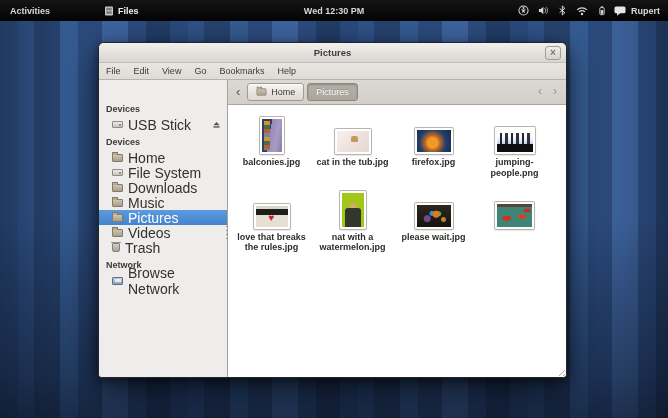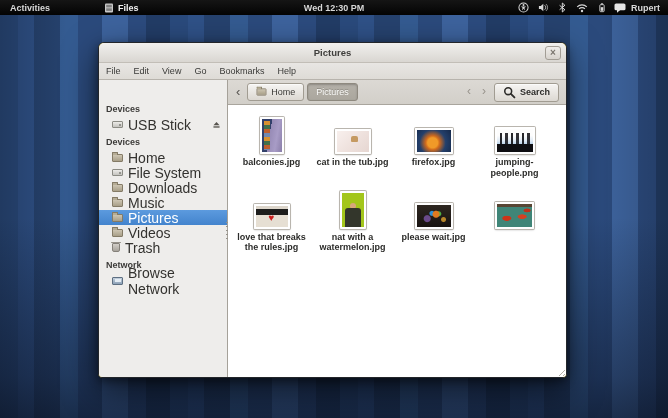--- a/index.html
+++ b/index.html
@@ -10,21 +10,21 @@
     background:
       linear-gradient(to bottom, rgba(8,14,28,0) 52%, rgba(6,10,22,.40) 90%, rgba(4,7,16,.55) 100%),
       linear-gradient(to right, rgba(0,0,0,.22) 0, rgba(0,0,0,0) 10%, rgba(0,0,0,0) 90%, rgba(0,0,0,.18) 100%),
       repeating-linear-gradient(90deg,
         #2a4a7c 0 18px, #2f5187 18px 34px, #26426e 34px 60px, #345b91 60px 78px,
         #2b4a7c 78px 102px, #3d639d 102px 128px, #2c4b7e 128px 146px, #223c66 146px 170px);
   }
 
   
   .topbar {
-    position:absolute; top:0; left:0; width:668px; height:15px;
+    position:absolute; top:0; left:0; width:668px; height:21px;
     background:linear-gradient(#151515, #030303);
     display:flex; align-items:center; color:#d8d8d8;
     font-size:9px; font-weight:bold; z-index:50;
   }
   .tb-activities { padding:0 10px; height:100%; display:flex; align-items:center; cursor:pointer; }
   .tb-app { display:flex; align-items:center; gap:4px; margin-left:44px; color:#efefef; cursor:pointer; }
   .tb-clock { position:absolute; left:50%; transform:translateX(-50%); cursor:pointer; }
   .tb-right { margin-left:auto; display:flex; align-items:center; gap:1px; padding-right:8px; }
   .tb-icon { display:flex; align-items:center; cursor:pointer; }
   .tb-user { display:flex; align-items:center; gap:5px; margin-left:6px; cursor:pointer; }
@@ -338,29 +338,20 @@
               <span class="si" data-name="folder-icon"></span>
               <span data-name="breadcrumb-label">Home</span>
             </div>
             <div class="crumb active" data-name="breadcrumb-pictures">
               <span data-name="breadcrumb-label">Pictures</span>
             </div>
           </div>
         <div class="tb-spacer" data-name="toolbar-spacer"></div>
         <span class="nav-arrow" data-name="history-back-icon"></span>
         <span class="nav-arrow" data-name="history-forward-icon"></span>
-        <div class="search-btn" data-name="search-button">
-          <span id="search-icon-slot" data-name="search-icon" style="display:flex;align-items:center;">
-              <svg width="13" height="13" viewBox="0 0 14 14">
-                <circle cx="5.6" cy="5.6" r="3.7" fill="none" stroke="#2d2c2a" stroke-width="1.7"></circle>
-                <line x1="8.5" y1="8.5" x2="12.3" y2="12.3" stroke="#2d2c2a" stroke-width="2" stroke-linecap="round"></line>
-              </svg>
-            </span>
-          <span data-name="search-button-label">Search</span>
-        </div>
       </div>
       <div class="content" data-name="file-view">
         <div class="files-grid" id="files-grid" data-name="files-grid">
             <div class="file-cell" data-name="file-item-balconies">
               <div class="icon-box" data-name="file-icon-box">
                 <div class="thumb t-balconies" data-name="file-thumbnail-balconies"></div>
               </div>
               <div class="file-label" data-name="file-name">balconies.jpg</div>
             </div>
             <div class="file-cell" data-name="file-item-cat">

